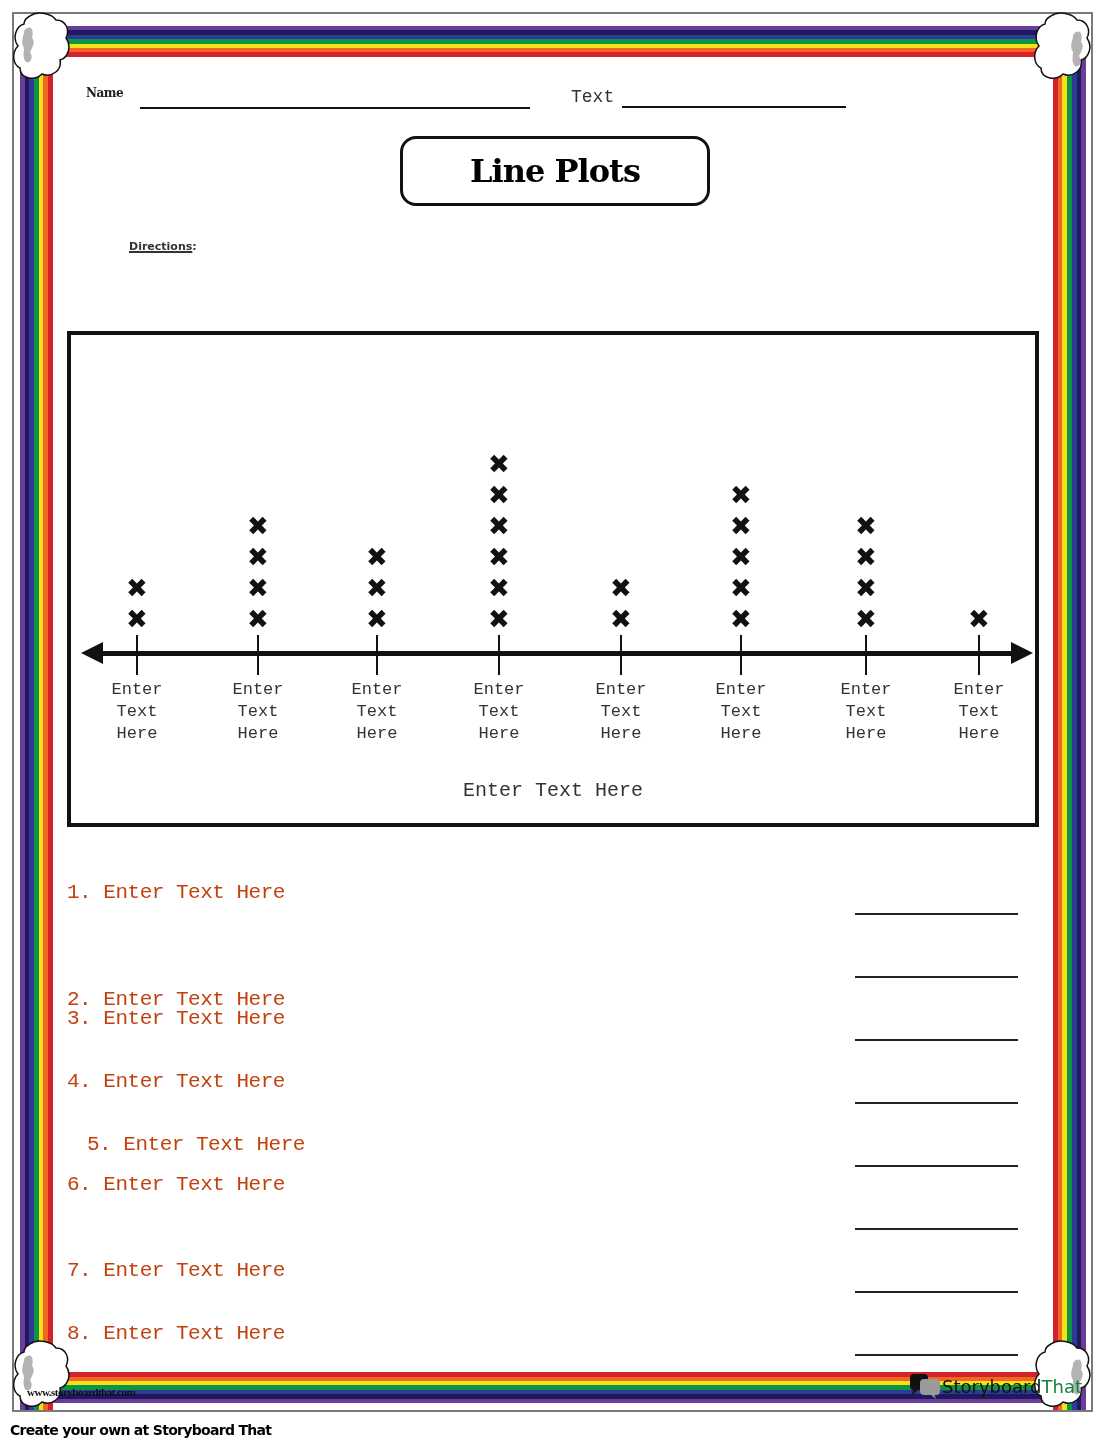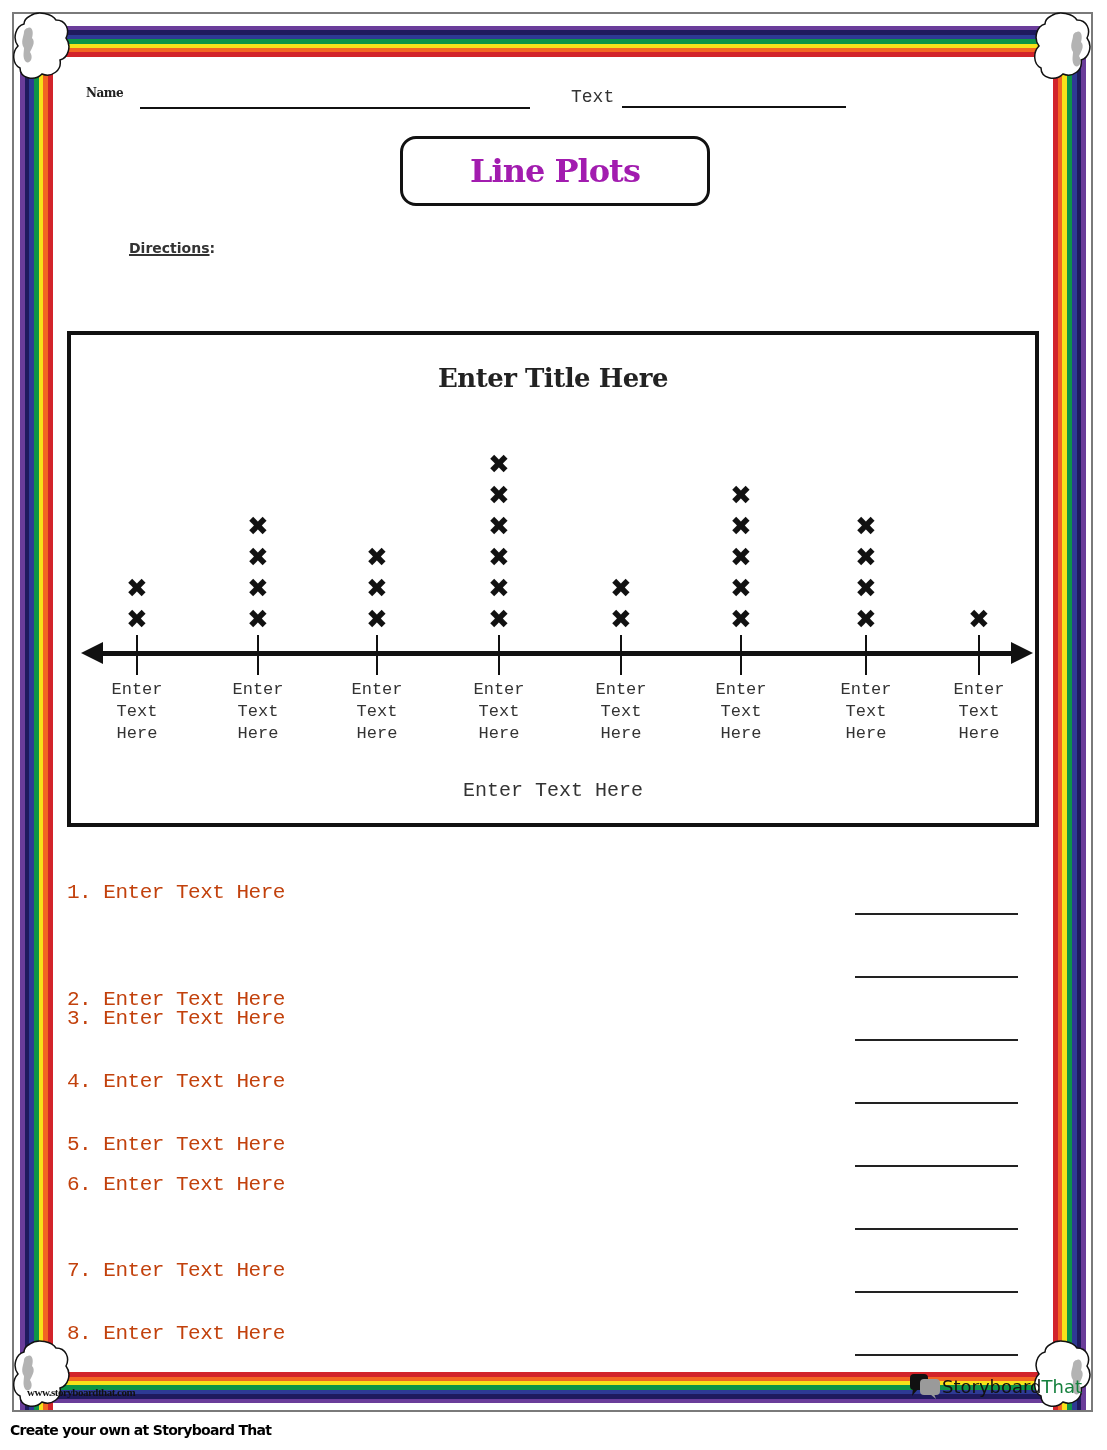--- a/index.html
+++ b/index.html
@@ -16,22 +16,22 @@
      background:linear-gradient(to right,#6a3d9a 0,#6a3d9a 4.7px,#1f1a5e 4.7px,#1f1a5e 9.4px,#2e3a94 9.4px,#2e3a94 14.1px,#0e9447 14.1px,#0e9447 18.8px,#f7e21a 18.8px,#f7e21a 23.5px,#f26522 23.5px,#f26522 28.2px,#d2232a 28.2px,#d2232a 33px); }
   .band-right { left:1053px; top:40px; bottom:40px;
      background:linear-gradient(to left,#6a3d9a 0,#6a3d9a 4.7px,#1f1a5e 4.7px,#1f1a5e 9.4px,#2e3a94 9.4px,#2e3a94 14.1px,#0e9447 14.1px,#0e9447 18.8px,#f7e21a 18.8px,#f7e21a 23.5px,#f26522 23.5px,#f26522 28.2px,#d2232a 28.2px,#d2232a 33px); }
   .cloud { position:absolute; width:62px; height:72px; }
   .label { position:absolute; font-size:18px; }
   .name-label { left:86px; top:86px; font-family:"DejaVu Serif", serif; font-weight:bold; font-size:12px; letter-spacing:-0.5px; }
   .name-line { position:absolute; left:140px; top:107px; width:390px; height:2px; background:#111; }
   .date-label { left:571px; top:87px; font-family:"Liberation Mono", monospace; font-size:18px; color:#333; }
   .date-line { position:absolute; left:622px; top:106px; width:224px; height:2px; background:#111; }
   .title-box { position:absolute; left:400px; top:136px; width:310px; height:70px; border:3px solid #111; border-radius:16px; box-sizing:border-box;
-     display:flex; align-items:center; justify-content:center; font-family:"DejaVu Serif", serif; font-weight:bold; font-size:32px; color:#a21caf; letter-spacing:-1px; }
-  .directions { position:absolute; left:129px; top:240px; font-family:"DejaVu Sans", sans-serif; font-weight:bold; font-size:14px; color:#333; }
+     display:flex; align-items:center; justify-content:center; font-family:"DejaVu Serif", serif; font-weight:bold; font-size:32px; color:#000000; letter-spacing:-1px; }
+  .directions { position:absolute; left:129px; top:240px; font-family:"DejaVu Sans", sans-serif; font-weight:bold; font-size:11px; color:#333; }
   .directions u { text-decoration:underline; text-decoration-thickness:2px; }
   .plot-box { position:absolute; left:67px; top:331px; width:972px; height:496px; border:4px solid #111; box-sizing:border-box; background:#fff; }
   .plot-title { position:absolute; left:0; right:0; top:28px; text-align:center; font-family:"DejaVu Serif", serif; font-weight:bold; font-size:26px; color:#222; letter-spacing:-0.5px; }
   .axis { position:absolute; left:20px; top:316px; width:928px; height:5px; background:#111; }
   .arrow-l { position:absolute; left:10px; top:307px; width:0; height:0; border-top:11px solid transparent; border-bottom:11px solid transparent; border-right:22px solid #111; }
   .arrow-r { position:absolute; left:940px; top:307px; width:0; height:0; border-top:11px solid transparent; border-bottom:11px solid transparent; border-left:22px solid #111; }
   .col { position:absolute; top:0; width:0; }
   .tick { position:absolute; left:-1px; top:300px; width:2px; height:40px; background:#111; }
   .xmark { position:absolute; left:-12px; width:24px; height:24px; font-family:"DejaVu Sans", sans-serif; font-weight:bold; font-size:26px; line-height:24px; text-align:center; color:#111; }
   .cat-label { position:absolute; left:-40px; top:344px; width:80px; text-align:center; font-family:"Liberation Mono", monospace; font-size:17px; line-height:22px; color:#333; white-space:pre-line; }
@@ -76,21 +76,20 @@
 <span class="label date-label">Text</span>
 <div class="date-line"></div>
 
 <div class="title-box">
   <span>Line Plots</span>
 </div>
 
 <div class="directions"><u>Directions</u><span>:</span></div>
 
 <div class="plot-box">
-  <div class="plot-title">Enter Title Here</div>
   <div class="axis"></div>
   <div class="arrow-l"></div>
   <div class="arrow-r"></div>
   <div id="cols">
       <div class="col" style="left: 66px;">
         <div class="tick"></div>
         <div class="xmark" style="top: 272px;">✖</div>
         <div class="xmark" style="top: 241px;">✖</div>
         <div class="cat-label">Enter
 Text
@@ -169,21 +168,21 @@
 
 <div id="questions">
     <div class="q" style="top: 881px;"><span>1.</span><span> </span><span>Enter Text Here</span></div>
     <div class="ans-line" style="top: 913px;"></div>
     <div class="q" style="top: 988px;"><span>2.</span><span> </span><span>Enter Text Here</span></div>
     <div class="ans-line" style="top: 976px;"></div>
     <div class="q" style="top: 1007px;"><span>3.</span><span> </span><span>Enter Text Here</span></div>
     <div class="ans-line" style="top: 1039px;"></div>
     <div class="q" style="top: 1070px;"><span>4.</span><span> </span><span>Enter Text Here</span></div>
     <div class="ans-line" style="top: 1102px;"></div>
-    <div class="q" style="top: 1133px;"><span>5.</span><span> </span><span>Enter Text Here</span></div>
+    <div class="q" style="top: 1133px; margin-left: 20px;"><span>5.</span><span> </span><span>Enter Text Here</span></div>
     <div class="ans-line" style="top: 1165px;"></div>
     <div class="q" style="top: 1173px;"><span>6.</span><span> </span><span>Enter Text Here</span></div>
     <div class="ans-line" style="top: 1228px;"></div>
     <div class="q" style="top: 1259px;"><span>7.</span><span> </span><span>Enter Text Here</span></div>
     <div class="ans-line" style="top: 1291px;"></div>
     <div class="q" style="top: 1322px;"><span>8.</span><span> </span><span>Enter Text Here</span></div>
     <div class="ans-line" style="top: 1354px;"></div>
   </div>
 
 <div class="footer-url">www.storyboardthat.com</div>

